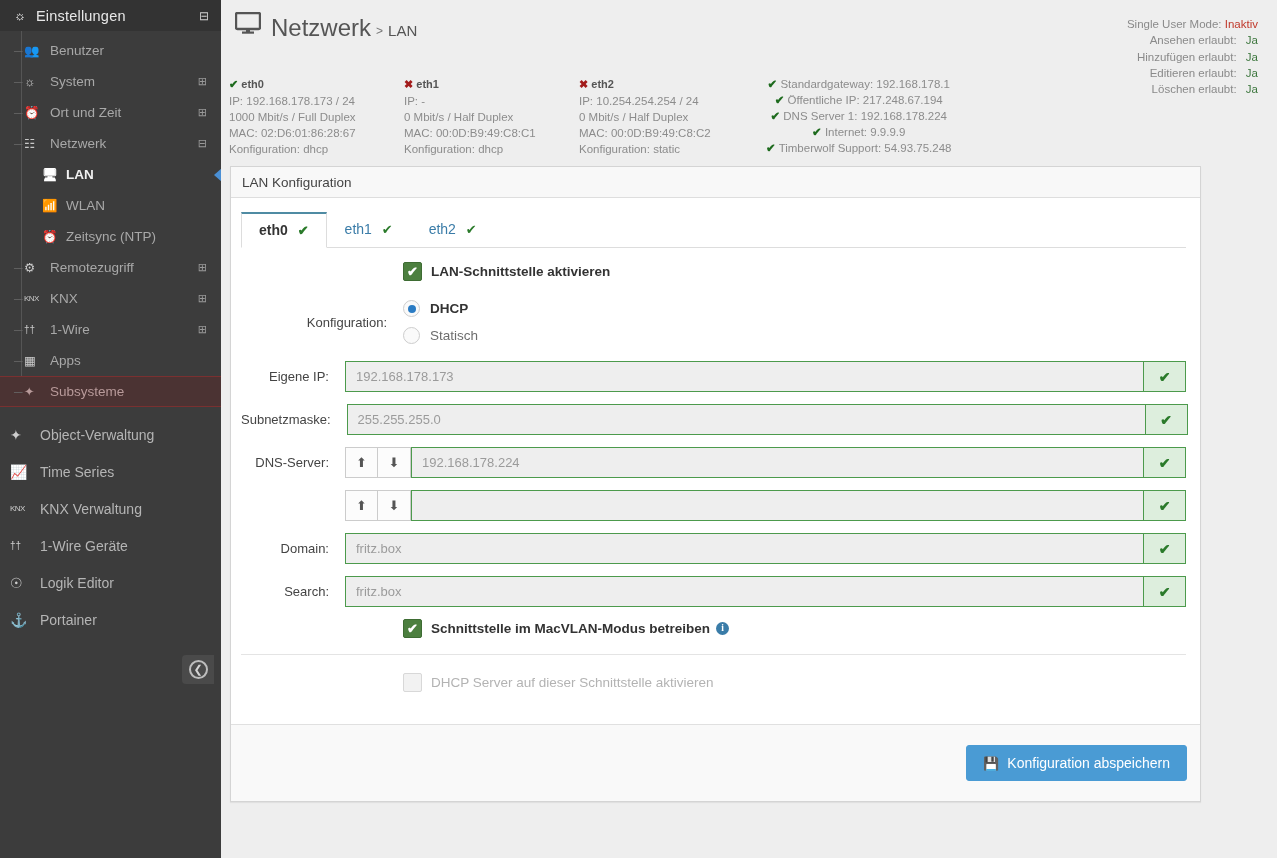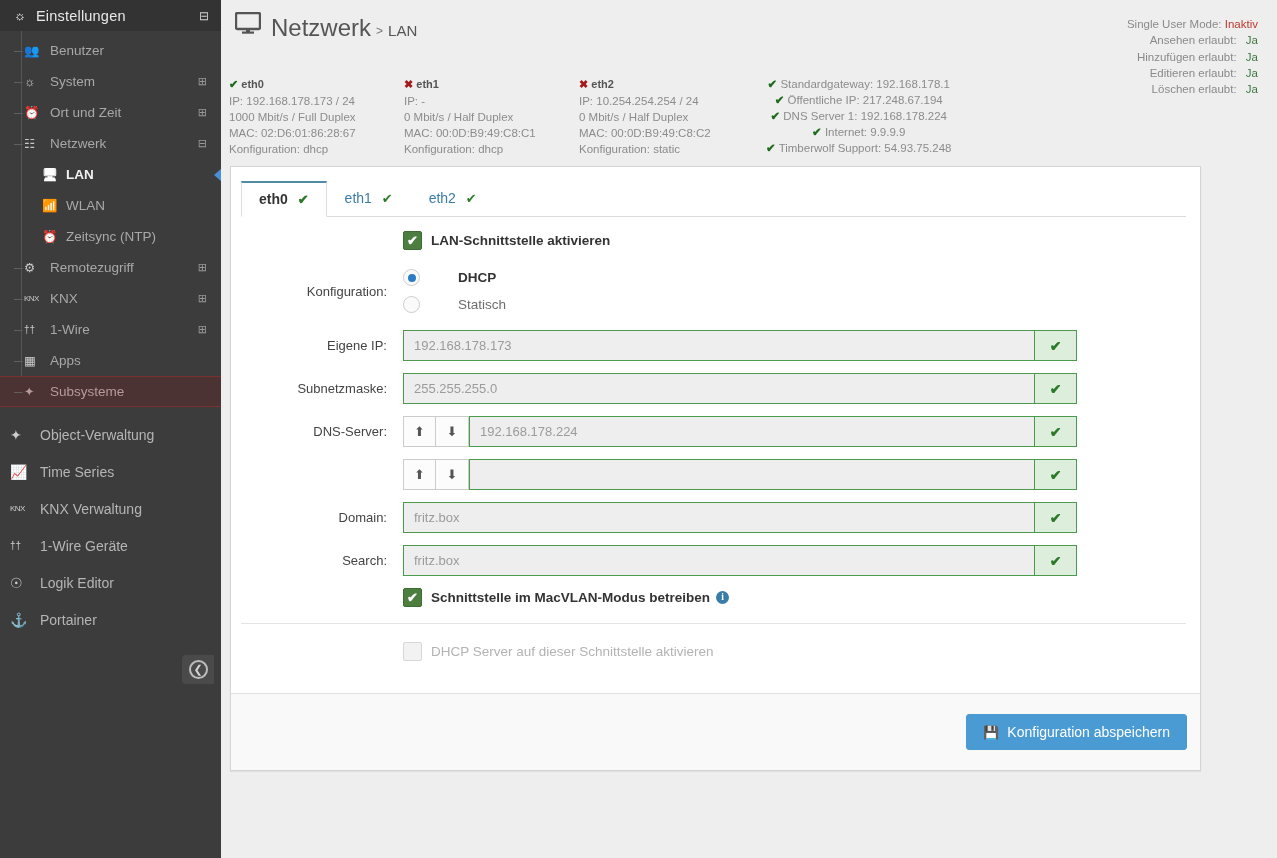--- a/index.html
+++ b/index.html
@@ -201,33 +201,33 @@
   .cb-label { font-size:13.5px; font-weight:bold; color:#333; }
   .cb-label.muted { font-weight:normal; color:#b3b3b3; }
   .info-i {
     display:inline-block; width:13px;height:13px;border-radius:50%;
     background:#3a7ca8; color:#fff; font-size:9.5px; font-weight:bold;
     text-align:center; line-height:13px; margin-left:6px;
     font-family:"Liberation Serif", serif;
   }
 
   .radio-wrap { display:flex; flex-direction:column; }
-  .radio-line { display:flex; align-items:center; height:27px;gap:28px; }
+  .radio-line { display:flex; align-items:center; height:27px; }
   .radio {
     width:17px;height:17px;border-radius:50%;
     border:1px solid #cdcdcd; background:#fafafa;
     margin-right:10px;
     display:flex;align-items:center;justify-content:center;
   }
   .radio .dot { width:8px;height:8px;border-radius:50%;background:#2b7cc4; }
   .radio-lbl { font-size:13.5px; font-weight:bold; color:#333; }
   .radio-lbl.off { color:#6d6d6d; font-weight:normal; }
 
   
-  .igroup { display:flex; width:674px; }
+  .igroup { display:flex; width:841px; }
   .arrow-btn {
     width:33px; height:31px;
     border:1px solid #cccccc;
     background:#fcfcfc;
     display:flex; align-items:center; justify-content:center;
     color:#555; font-size:13px;
   }
   .arrow-btn + .arrow-btn { border-left:none; }
   .inp {
     flex:1; height:31px;
@@ -480,20 +480,23 @@
           <span>Internet: 9.9.9.9</span>
         </div>
         <div class="st-line">
           <span class="ok">✔</span>
           <span>Timberwolf Support: 54.93.75.248</span>
         </div>
       </div>
     </div>
 
     <div class="panel">
+      <div class="panel-head">
+        <span>LAN Konfiguration</span>
+      </div>
 
       <div class="panel-body">
 
         <div class="tabs">
           <div class="tab active">
             <span>eth0</span>
             <span class="chk">✔</span>
           </div>
           <div class="tab">
             <span>eth1</span>

